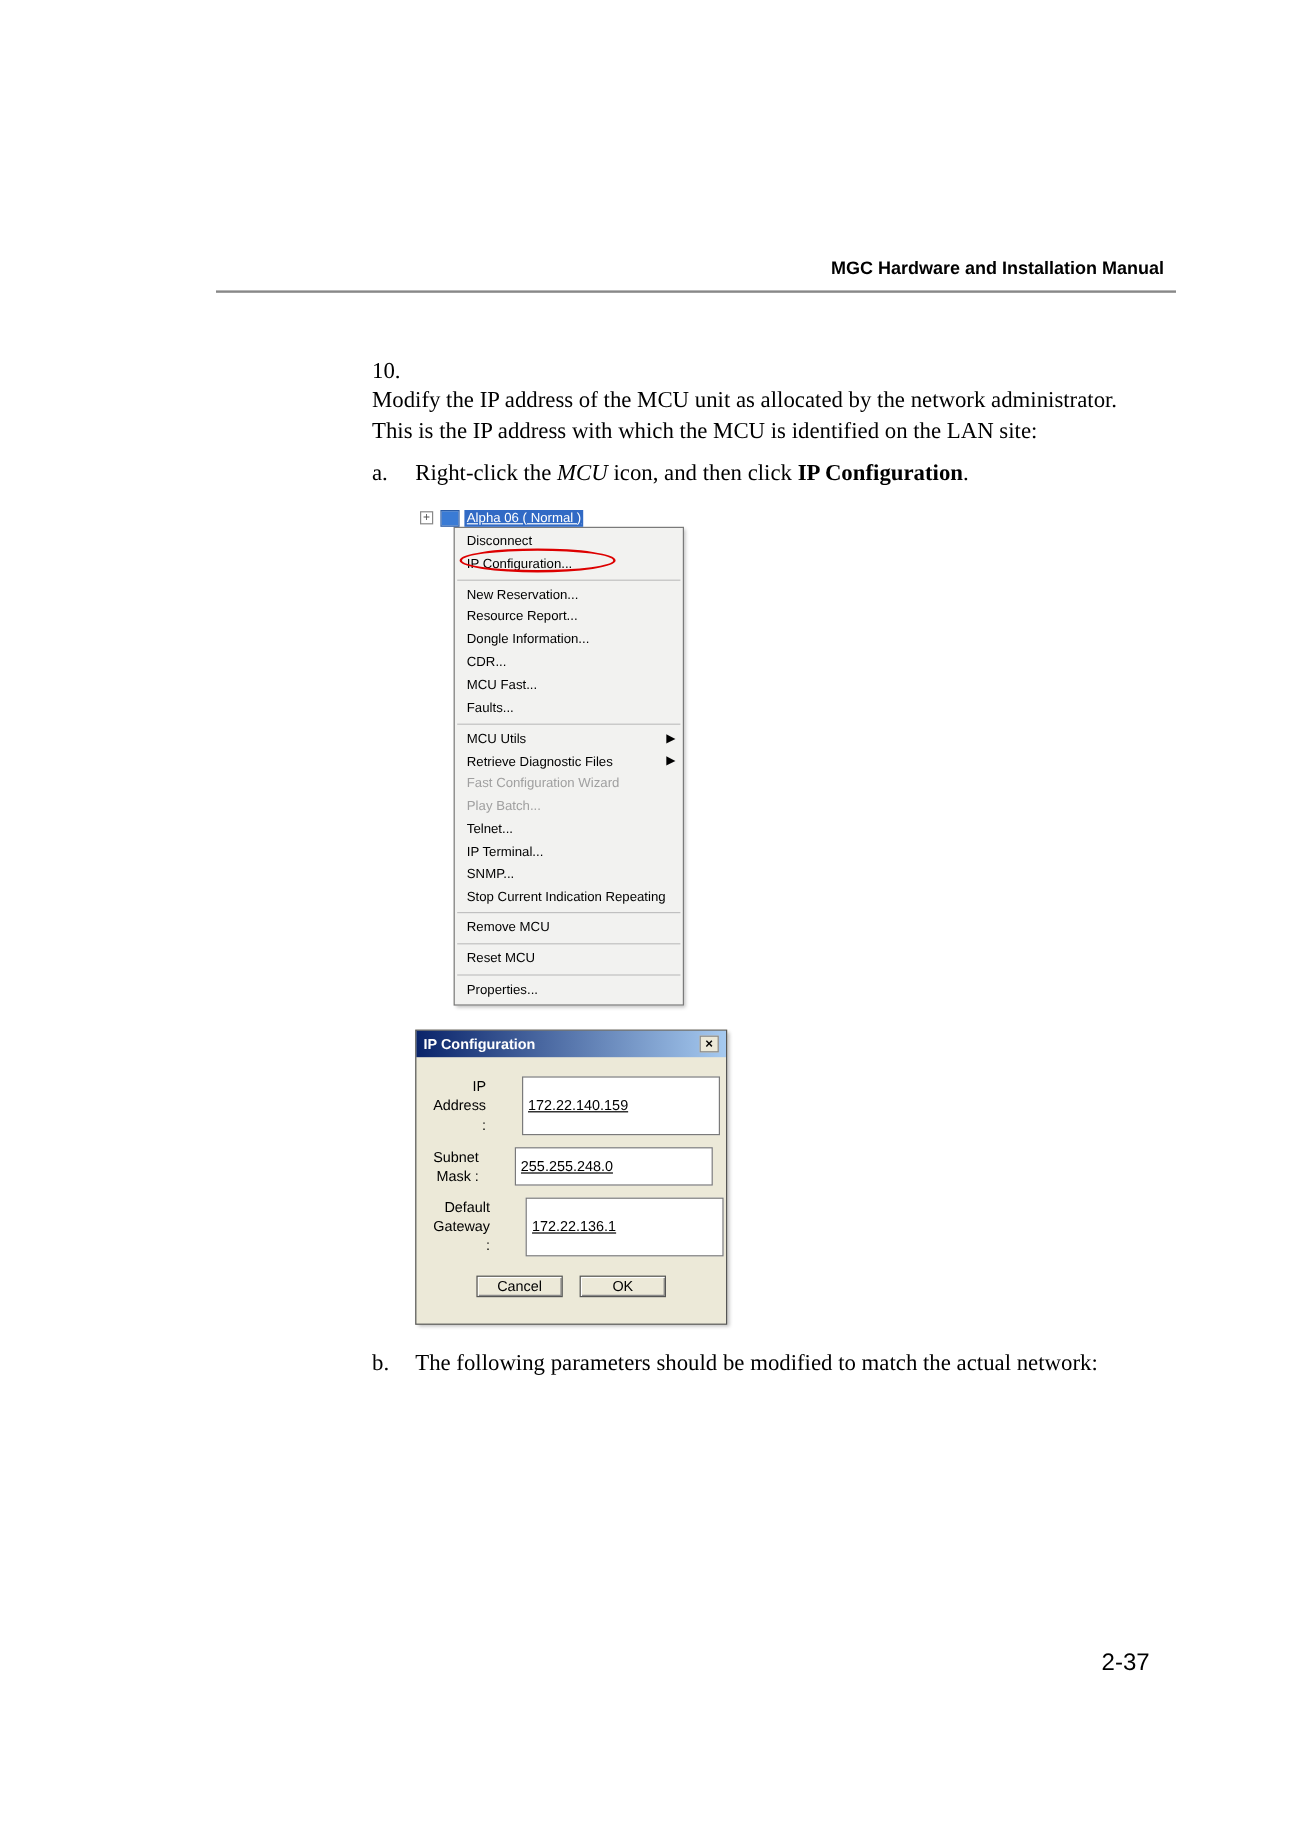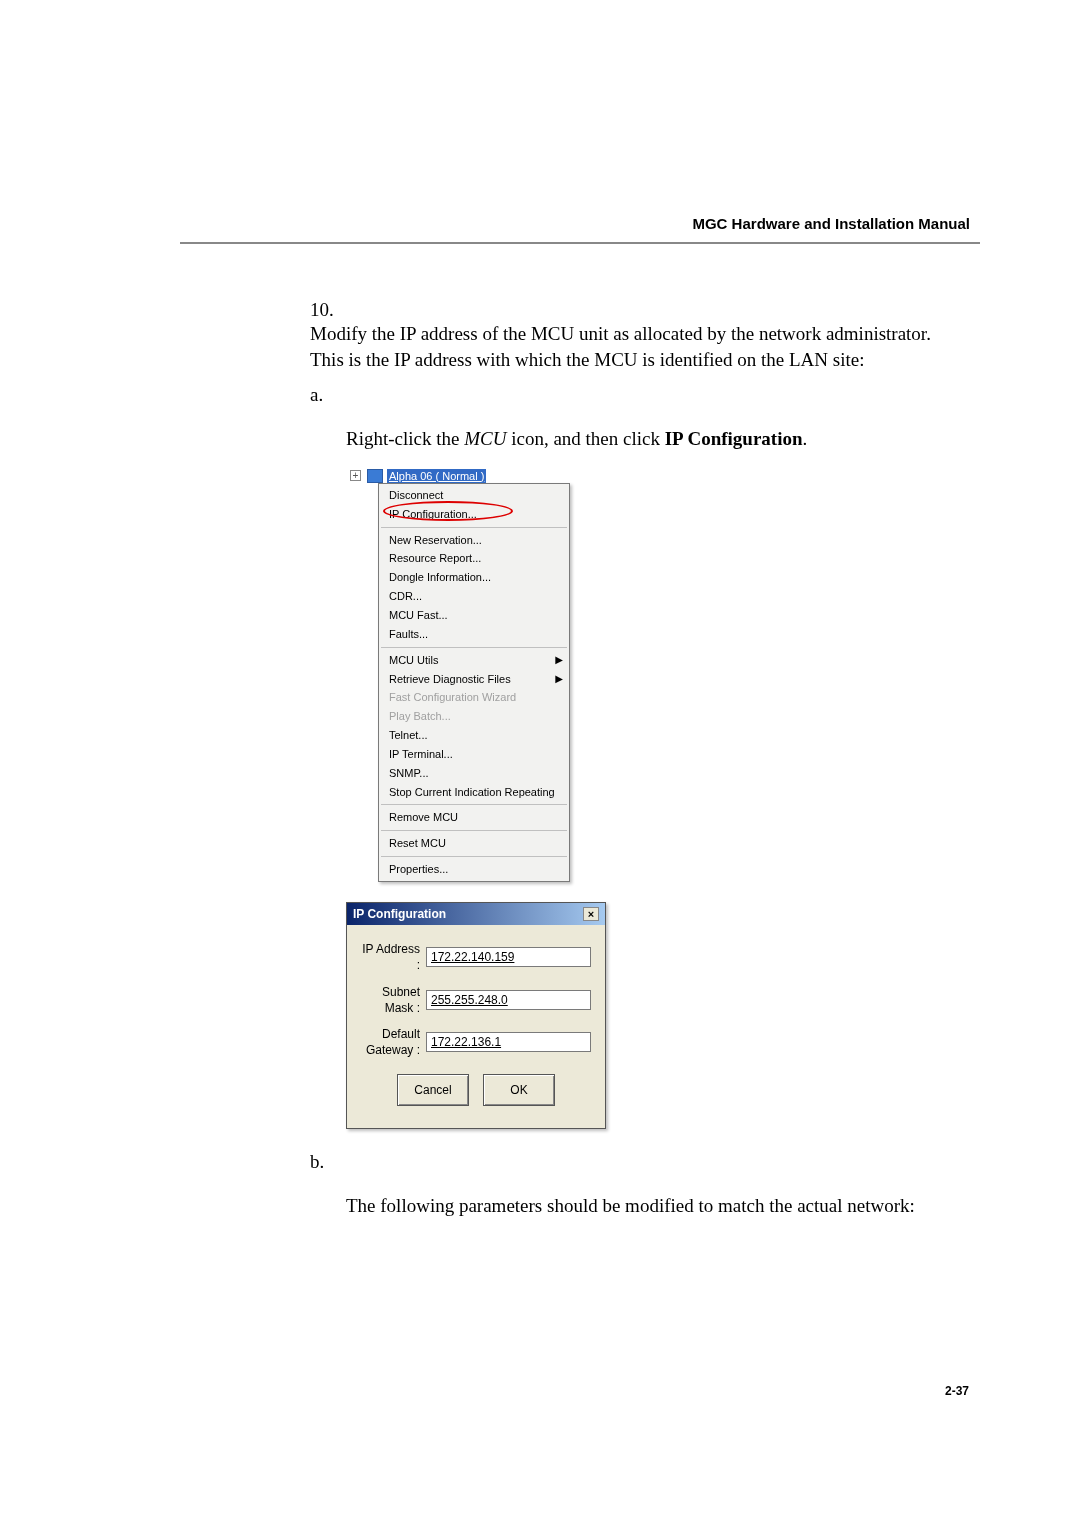--- a/index.html
+++ b/index.html
@@ -7,21 +7,21 @@
     .page { padding: 60px 100px 60px 180px; }
     .header-title { text-align: right; font-family: Arial, sans-serif; font-weight: bold; font-size: 15px; margin-top: 155px; margin-right: 10px; }
     .hr { border: none; border-top: 2px solid #888; margin-top: 10px; margin-bottom: 55px; }
     .content { padding-left: 130px; padding-right: 20px; }
     .list-item { display: flex; margin-bottom: 10px; flex-direction: column; }
     .list-num { width: 40px; font-size: 19px; }
     .list-body { flex: 1; font-size: 19px; line-height: 1.35; }
     .sub-list { margin-top: 10px; margin-left: 0; }
     .sub-item { display: flex; margin-bottom: 12px; }
     .sub-letter { width: 36px; font-size: 19px; }
-    .sub-body { flex: 1; font-size: 19px; line-height: 1.35; margin-top: 44px; }
+    .sub-body { flex: 1; font-size: 19px; line-height: 1.35; }
     em { font-style: italic; }
     strong { font-weight: bold; }
 
     
     .menu-wrap { margin: 16px 0 20px 40px; font-family: Tahoma, Arial, sans-serif; font-size: 12px; }
     .tree-row { display: flex; align-items: center; height: 16px; }
     .tree-plus { width: 11px; height: 11px; border: 1px solid #888; display:flex; align-items:center; justify-content:center; font-size:10px; line-height:1; margin-right: 6px; background:#fff; color:#555;}
     .tree-icon { width: 16px; height: 14px; background: linear-gradient(#3a7bd5,#3a7bd5); margin-right: 4px; border:1px solid #2a5ba5;}
     .tree-label { background: #316ac5; color: #fff; padding: 0 2px; font-size: 11px; text-decoration: underline; }
     .context-menu { border: 1px solid #7a7a7a; background: #f2f2f0; width: 192px; margin-left: 28px; margin-top: -1px; box-shadow: 2px 2px 3px rgba(0,0,0,.25); }
@@ -35,27 +35,27 @@
     .oval-wrap { position: relative; }
 
     
     .caption { font-size: 19px; margin: 16px 0 14px 36px; }
 
     
     .dialog { width: 260px; border: 1px solid #555; background: #ece9d8; font-family: Tahoma, Arial, sans-serif; margin-left: 36px; box-shadow: 2px 2px 3px rgba(0,0,0,.25); }
     .dialog-title { background: linear-gradient(to right, #0a246a, #a6caf0); color: #fff; font-weight: bold; font-size: 12px; padding: 3px 6px; display:flex; justify-content:space-between; align-items:center; }
     .dialog-close { width: 16px; height: 14px; background: #ece9d8; border:1px solid #888; color:#000; font-size:11px; display:flex; align-items:center; justify-content:center; font-family: Arial; font-weight:bold;}
     .dialog-body { padding: 16px 14px 8px 14px; }
-    .dialog-row { display: flex; align-items: center; margin-bottom: 10px; }
+    .dialog-row { display: flex; margin-bottom: 10px; gap: 24px; }
     .dialog-label { width: 110px; text-align: right; font-size: 12px; padding-right: 6px; }
     .dialog-input { flex: 1; border: 1px solid #7a7a7a; background: #fff; font-size: 12px; padding: 2px 4px; font-family: Tahoma, Arial; text-decoration: underline; }
     .dialog-buttons { display: flex; justify-content: center; gap: 14px; padding: 6px 0 14px 0; }
-    .dlg-btn { width: 72px; height: 32px; border: 1px solid #555; background: #ece9d8; font-size: 12px; font-family: Tahoma, Arial; box-shadow: 1px 1px 0 #fff inset, -1px -1px 0 #888 inset; }
+    .dlg-btn { width: 72px; height: 18px; border: 1px solid #555; background: #ece9d8; font-size: 12px; font-family: Tahoma, Arial; box-shadow: 1px 1px 0 #fff inset, -1px -1px 0 #888 inset; }
 
-    .page-num { position: absolute; bottom: 130px; right: 111px; font-family: Arial, sans-serif; font-weight: bold; font-size: 12px; }
+    .page-num { position: absolute; bottom: 130px; right: 122px; font-family: Arial, sans-serif; font-weight: normal; font-size: 20px; }
   </style>
 </head>
 <body>
 
 <div class="page">
   <div class="header-title">MGC Hardware and Installation Manual</div>
   <hr class="hr">
 
   <div class="content">
     <div class="list-item">

